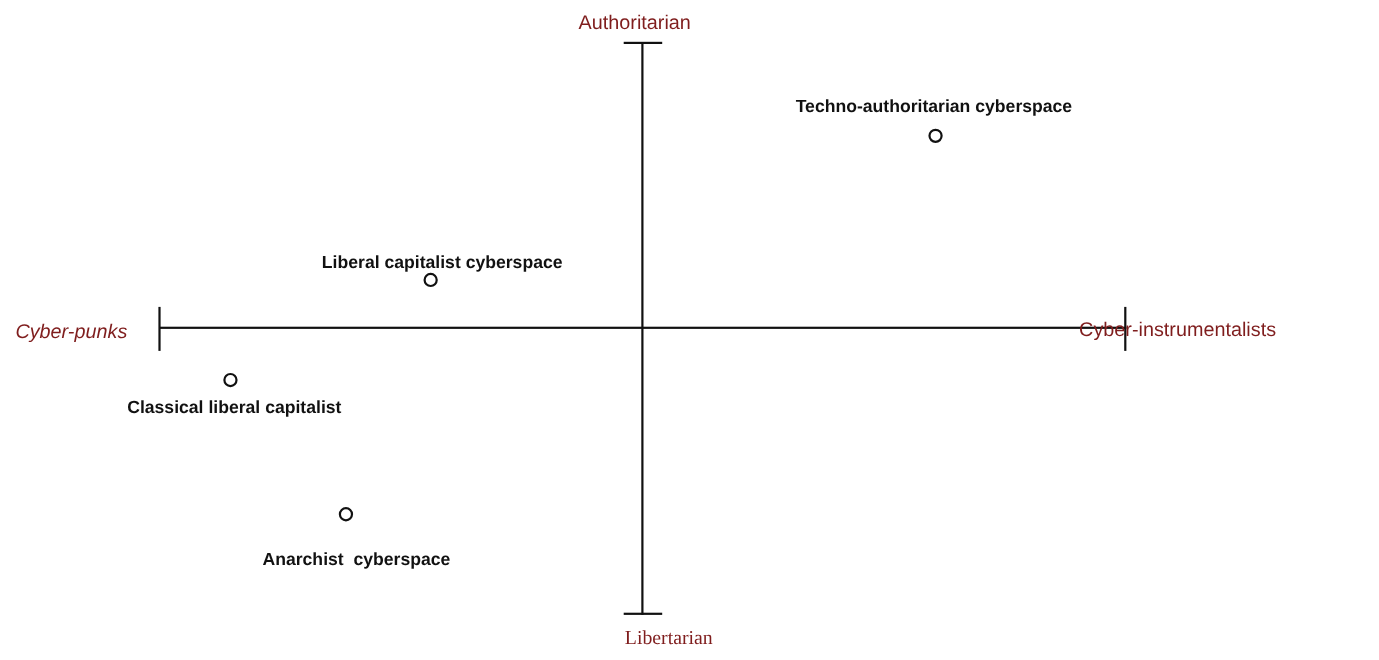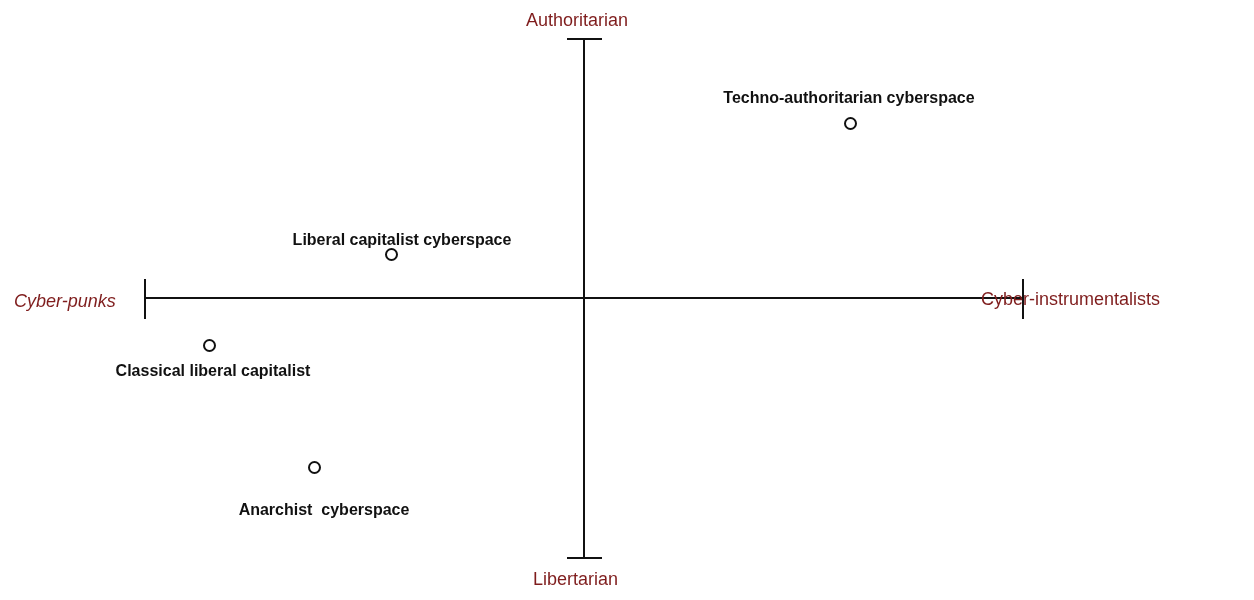--- a/index.html
+++ b/index.html
@@ -15,21 +15,21 @@
 
 <div class="line" style="left:583px; top:39px; width:2px; height:520px;"></div>
 <div class="line" style="left:567px; top:38px; width:35px; height:2px;"></div>
 <div class="line" style="left:567px; top:557px; width:35px; height:2px;"></div>
 
 <div class="line" style="left:145px; top:297px; width:879px; height:2px;"></div>
 <div class="line" style="left:144px; top:279px; width:2px; height:40px;"></div>
 <div class="line" style="left:1022px; top:279px; width:2px; height:40px;"></div>
 
 <div class="axis-label" style="left:526px; top:11px;">Authoritarian</div>
-<div class="axis-label" style="left:533px; top:570px;">Libertarian</div>
+<div class="axis-label" style="left:568px; top:570px;font-family:Liberation Serif, serif;">Libertarian</div>
 <div class="axis-label" style="left:14px; top:292px;font-style:italic;">Cyber-punks</div>
 <div class="axis-label" style="left:981px; top:290px;">Cyber-instrumentalists</div>
 
 <div class="pt" style="left:844px; top:117px;"></div>
 <div class="pt-label" style="left:849px; top:90px;">Techno-authoritarian cyberspace</div>
 
 <div class="pt" style="left:385px; top:248px;"></div>
 <div class="pt-label" style="left:402px; top:232px;">Liberal capitalist cyberspace</div>
 
 <div class="pt" style="left:203px; top:339px;"></div>

